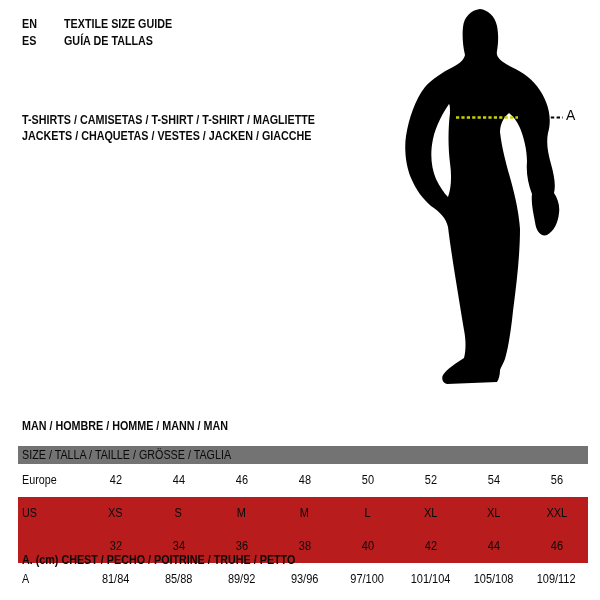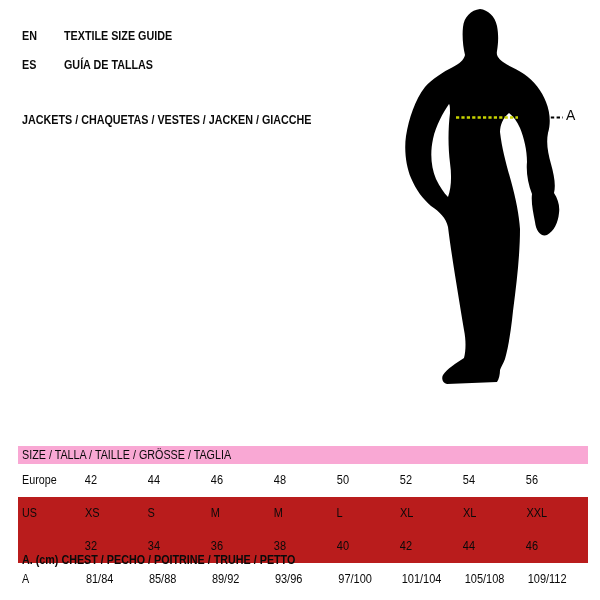--- a/index.html
+++ b/index.html
@@ -5,60 +5,61 @@
   html,body{margin:0;padding:0;background:#fff;}
   .page{
     position:relative;width:600px;height:600px;background:#ffffff;overflow:hidden;
     font-family:"Liberation Sans",sans-serif;color:#0a0a0a;
   }
   .cond{display:inline-block;transform:scaleX(0.86);transform-origin:0 50%;white-space:nowrap;}
   .cond-c{display:inline-block;transform:scaleX(0.88);transform-origin:50% 50%;white-space:nowrap;}
 
   
   .lang-block{position:absolute;left:22px;top:16px;}
-  .lang-row{height:16.5px;line-height:16.5px;font-size:12.5px;font-weight:700;margin-top:12px;}
+  .lang-row{height:16.5px;line-height:16.5px;font-size:12.5px;font-weight:700;}
   .lang-code{display:inline-block;width:42px;}
   
   .cat-block{position:absolute;left:22px;top:112px;}
   .cat-line{height:16px;line-height:16px;font-size:12.5px;font-weight:700;}
 
   
   .figure{position:absolute;left:400px;top:0;width:200px;height:400px;}
   .figure svg{position:absolute;left:0;top:0;}
   .measure-label{position:absolute;left:166px;top:107px;font-size:14px;font-weight:400;}
 
   
   .man-title{position:absolute;left:22px;top:419px;font-size:12.5px;font-weight:700;line-height:15px;}
 
   
   .size-table{position:absolute;left:18px;top:446px;width:570px;font-size:12.5px;}
-  .t-header{height:18px;line-height:18px;background:#f9a8d4;padding-left:4px;}
+  .t-header{height:18px;line-height:18px;background:#737373;padding-left:4px;}
   .t-row{display:flex;height:33px;line-height:19px;align-items:center;}
   .t-row.shaded{background:#b91c1c;}
   .t-label{width:62px;padding-left:4px;flex:none;text-align:left;}
-  .t-cell{flex:1;text-align:left;}
+  .t-cell{flex:1;text-align:center;}
 
   
   .footnote{position:absolute;left:22px;top:553px;font-size:12.5px;font-weight:700;line-height:15px;}
 </style>
 </head>
 <body>
 
 <div class="page">
 
   <div class="lang-block">
     <div class="lang-row">
       <span class="lang-code"><span class="cond">EN</span></span><span class="cond">TEXTILE SIZE GUIDE</span>
     </div>
     <div class="lang-row">
       <span class="lang-code"><span class="cond">ES</span></span><span class="cond">GUÍA DE TALLAS</span>
     </div>
   </div>
 
   <div class="cat-block">
+    <div class="cat-line"><span class="cond">T-SHIRTS / CAMISETAS / T-SHIRT / T-SHIRT / MAGLIETTE</span></div>
     <div class="cat-line"><span class="cond">JACKETS / CHAQUETAS / VESTES / JACKEN / GIACCHE</span></div>
   </div>
 
   <div class="figure">
     <svg width="200" height="400" viewBox="400 0 200 400">
       <path fill="#000000" fill-rule="evenodd" d="M 480 9
            C 488 10 495 16 497 26
            C 499 36 498 45 497 51
            C 496 56 499 59 503 62
            C 510 67 517 69 524 74
@@ -101,20 +102,21 @@
            C 451 189 452 177 450 163
            C 448 147 448 129 450 113
            C 450 109 450 105 449 104
            Z"></path>
       <line x1="456" y1="117.5" x2="518" y2="117.5" stroke="#c8d400" stroke-width="2.6" stroke-dasharray="3.2 2.2"></line>
       <line x1="545" y1="117.5" x2="563" y2="117.5" stroke="#000000" stroke-width="1.8" stroke-dasharray="3.4 2.4"></line>
     </svg>
     <span class="measure-label">A</span>
   </div>
 
+  <div class="man-title"><span class="cond">MAN / HOMBRE / HOMME / MANN / MAN</span></div>
 
   <div class="size-table">
     <div class="t-header"><span class="cond">SIZE / TALLA / TAILLE / GRÖSSE / TAGLIA</span></div>
 
     <div class="t-row">
       <div class="t-label"><span class="cond">Europe</span></div>
       <div class="t-cell"><span class="cond-c">42</span></div>
       <div class="t-cell"><span class="cond-c">44</span></div>
       <div class="t-cell"><span class="cond-c">46</span></div>
       <div class="t-cell"><span class="cond-c">48</span></div>

